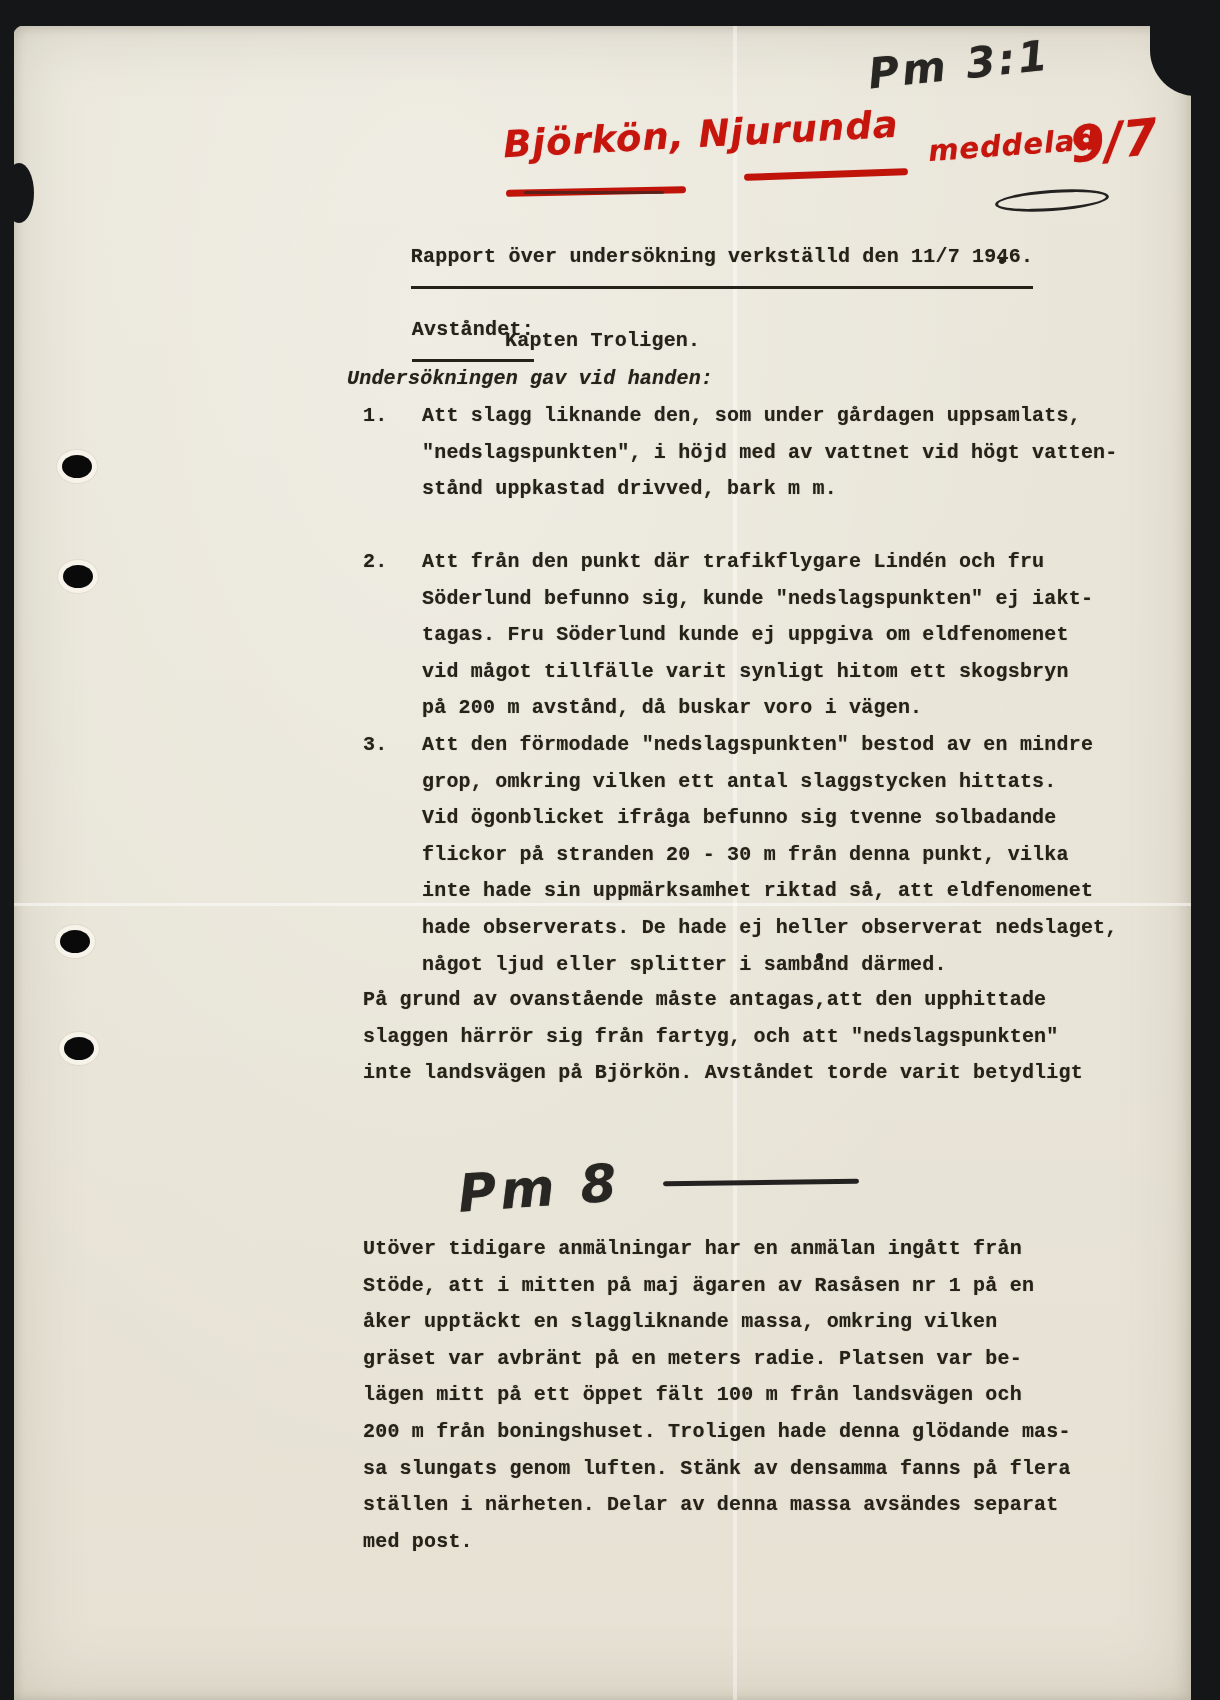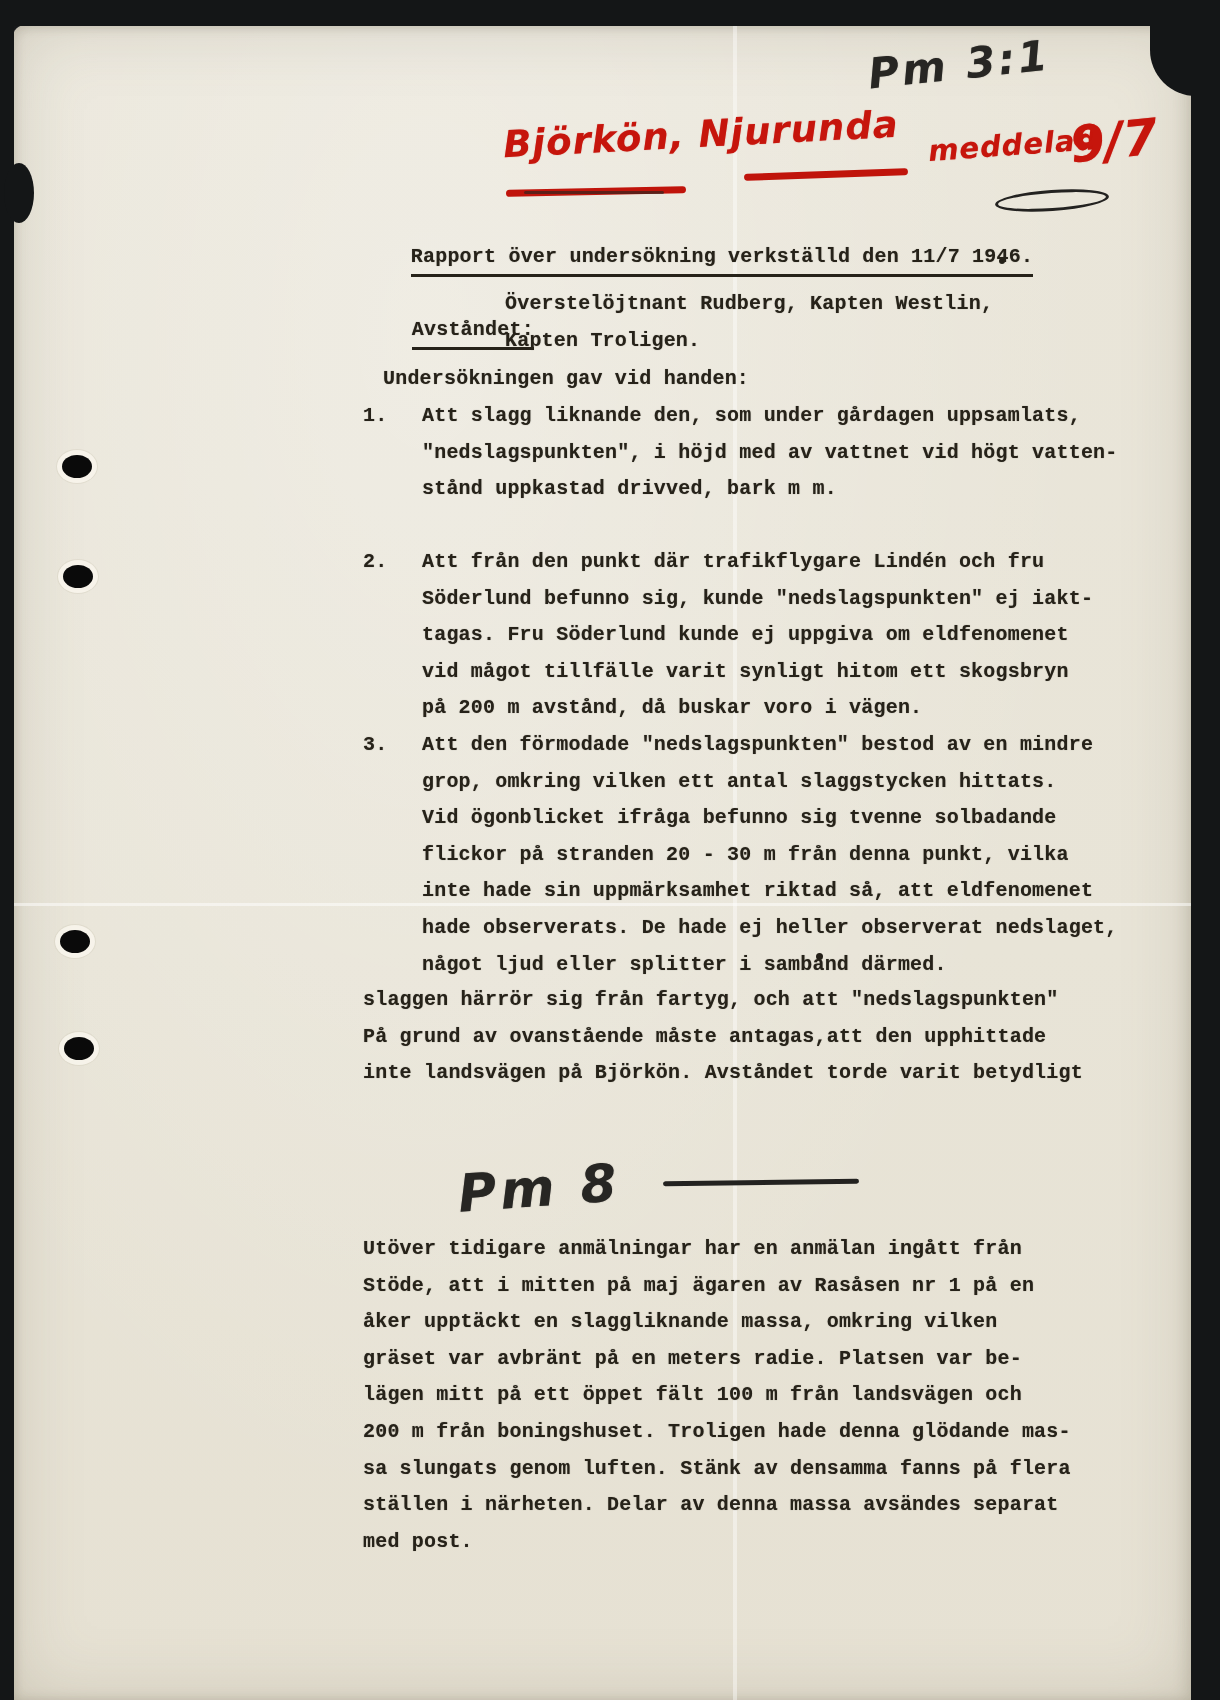--- a/index.html
+++ b/index.html
@@ -33,21 +33,21 @@
   
   .typed{
     position:absolute;
     font-family:"Liberation Mono","DejaVu Sans Mono",monospace;
     font-weight:700;font-size:20px;color:#262219;
     letter-spacing:.2px;white-space:pre;
     text-shadow:0 0 1px rgba(38,34,25,.45);
   }
   .lines .line{height:36.6px;line-height:36.6px;}
   .single{line-height:26px;}
-  .u{display:inline-block;border-bottom:3px solid #262219;padding-bottom:4px;}
+  .u{display:inline-block;border-bottom:3px solid #262219;padding-bottom:16px;}
   .item{height:auto;}
   .item .num{position:absolute;left:0;top:0;height:36.6px;line-height:36.6px;}
   .item .itemlines{position:absolute;left:59px;top:0;}
   
   .hand{
     position:absolute;font-family:"DejaVu Sans",sans-serif;
     font-style:italic;font-weight:700;white-space:pre;
   }
   .hand.black{color:#272623;text-shadow:0 0 1px rgba(39,38,35,.5);}
   .hand.red{color:#c6150c;text-shadow:0 0 1px rgba(198,21,12,.55);}
@@ -102,37 +102,36 @@
   <div class="ink-dot ink-dot-a"></div>
   <div class="ink-dot ink-dot-b"></div>
 
   <div class="typed single" style="left:362px;top:218px;">
     <span class="u">Rapport över undersökning verkställd den 11/7 1946.</span>
   </div>
 
   <div class="typed single" style="left:363px;top:291px;">
     <span class="u">Avståndet:</span>
   </div>
-  <div class="typed single" style="left:505px;top:291px;">Överstelöjtnant Rudberg, Kapten Westlin,</div>
   <div class="typed single" style="left:505px;top:328px;">Kapten Troligen.</div>
 
-  <div class="typed single" style="left:383px;top:366px;">Undersökningen gav vid handen:</div>
+  <div class="typed single" style="left:347px;top:366px;font-style:italic;">Undersökningen gav vid handen:</div>
 
   <div class="typed item" style="left:363px;top:398px;">
     <span class="num">1.</span>
     <div class="itemlines lines"><div class="line">Att slagg liknande den, som under gårdagen uppsamlats,</div><div class="line">"nedslagspunkten", i höjd med av vattnet vid högt vatten-</div><div class="line">stånd uppkastad drivved, bark m m.</div></div>
   </div>
 
   <div class="typed item" style="left:363px;top:544px;">
     <span class="num">2.</span>
     <div class="itemlines lines"><div class="line">Att från den punkt där trafikflygare Lindén och fru</div><div class="line">Söderlund befunno sig, kunde "nedslagspunkten" ej iakt-</div><div class="line">tagas. Fru Söderlund kunde ej uppgiva om eldfenomenet</div><div class="line">vid mågot tillfälle varit synligt hitom ett skogsbryn</div><div class="line">på 200 m avstånd, då buskar voro i vägen.</div></div>
   </div>
 
   <div class="typed item" style="left:363px;top:727px;">
     <span class="num">3.</span>
     <div class="itemlines lines"><div class="line">Att den förmodade "nedslagspunkten" bestod av en mindre</div><div class="line">grop, omkring vilken ett antal slaggstycken hittats.</div><div class="line">Vid ögonblicket ifråga befunno sig tvenne solbadande</div><div class="line">flickor på stranden 20 - 30 m från denna punkt, vilka</div><div class="line">inte hade sin uppmärksamhet riktad så, att eldfenomenet</div><div class="line">hade observerats. De hade ej heller observerat nedslaget,</div><div class="line">något ljud eller splitter i samband därmed.</div></div>
   </div>
 
-  <div class="typed lines" style="left:363px;top:982px;"><div class="line">slaggen härrör sig från fartyg, och att "nedslagspunkten"</div><div class="line">På grund av ovanstående måste antagas,att den upphittade</div><div class="line">inte landsvägen på Björkön. Avståndet torde varit betydligt</div></div>
+  <div class="typed lines" style="left:363px;top:982px;"><div class="line">På grund av ovanstående måste antagas,att den upphittade</div><div class="line">slaggen härrör sig från fartyg, och att "nedslagspunkten"</div><div class="line">inte landsvägen på Björkön. Avståndet torde varit betydligt</div></div>
 
   <div class="typed lines" style="left:363px;top:1231px;"><div class="line">Utöver tidigare anmälningar har en anmälan ingått från</div><div class="line">Stöde, att i mitten på maj ägaren av Rasåsen nr 1 på en</div><div class="line">åker upptäckt en slaggliknande massa, omkring vilken</div><div class="line">gräset var avbränt på en meters radie. Platsen var be-</div><div class="line">lägen mitt på ett öppet fält 100 m från landsvägen och</div><div class="line">200 m från boningshuset. Troligen hade denna glödande mas-</div><div class="line">sa slungats genom luften. Stänk av densamma fanns på flera</div><div class="line">ställen i närheten. Delar av denna massa avsändes separat</div><div class="line">med post.</div></div>
 
 </div>
 
 </body></html>

